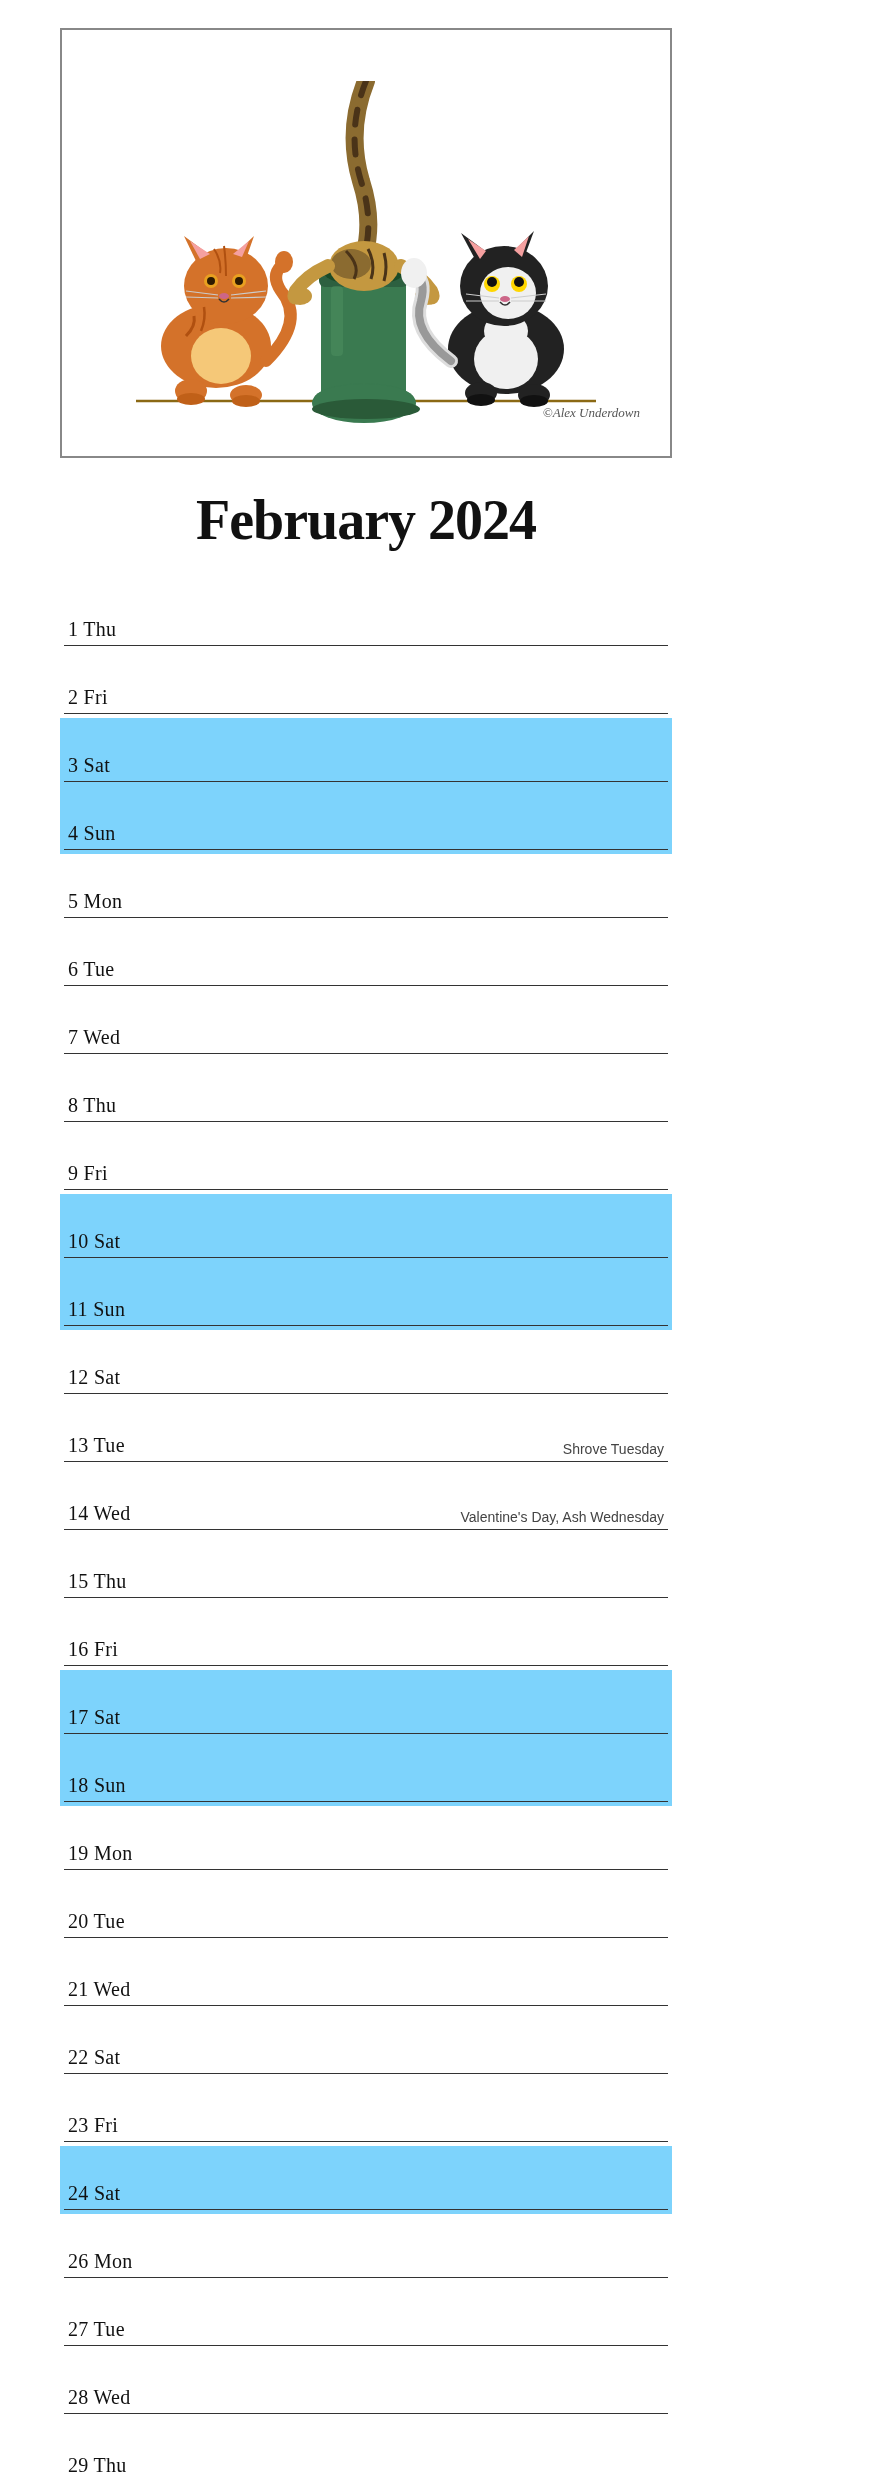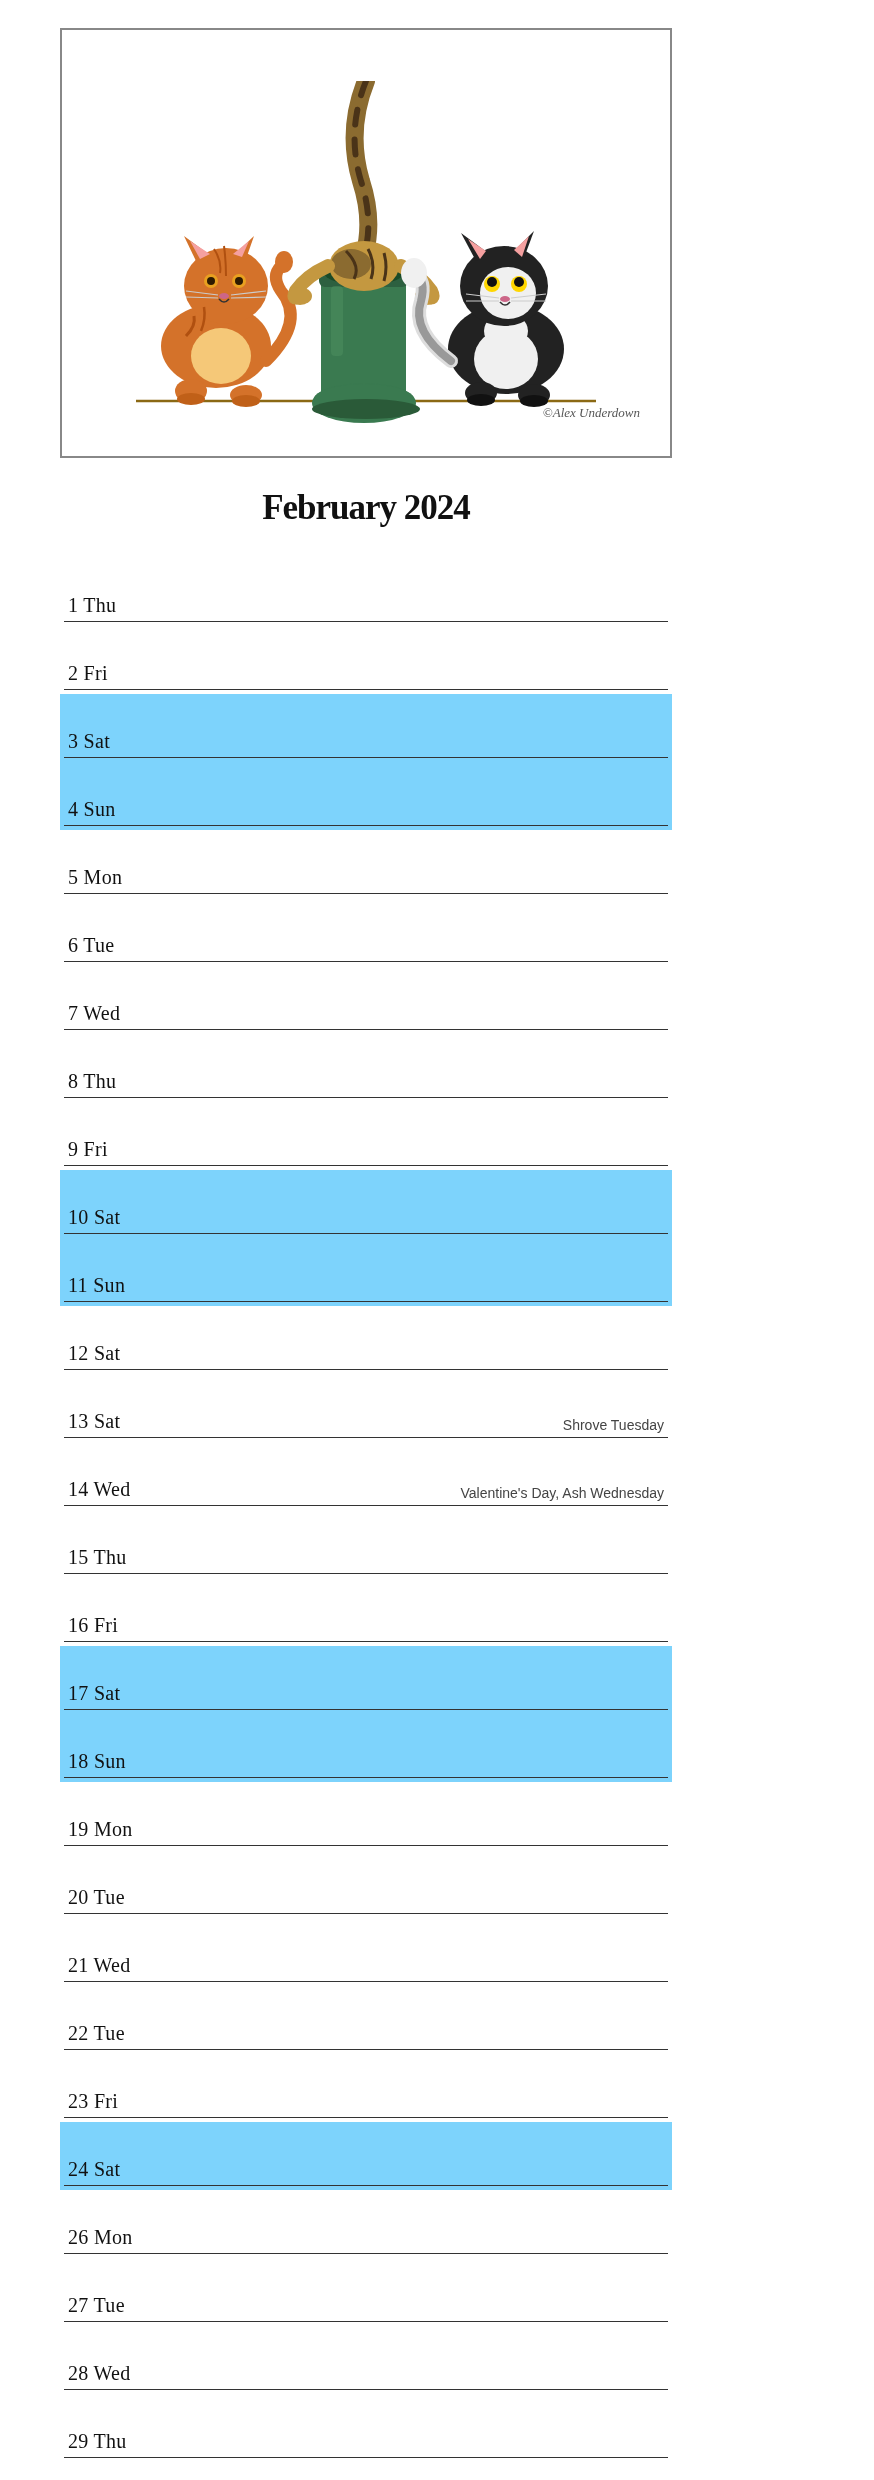--- a/index.html
+++ b/index.html
@@ -54,21 +54,21 @@
       font-size: 17px;
       font-style: italic;
       color: #222;
       padding: 6px 0 8px 0;
       letter-spacing: 0.5px;
     }
 
     
     .month-title {
       text-align: center;
-      font-size: 35px;
+      font-size: 56px;
       font-family: Georgia, serif;
       font-weight: bold;
       color: #111;
       margin: 22px 0 30px 0;
       letter-spacing: -1px;
     }
 
     
     .calendar-grid {
       display: grid;
@@ -313,21 +313,21 @@
             <span class="day-label">11 Sun</span>
           </div>
         </div>
         <div class="day-row">
           <div class="day-line">
             <span class="day-label">12 Sat</span>
           </div>
         </div>
         <div class="day-row">
           <div class="day-line">
-            <span class="day-label">13 Sat</span>
+            <span class="day-label">13 Tue</span>
             <span class="day-note">Shrove Tuesday</span>
           </div>
         </div>
         <div class="day-row">
           <div class="day-line">
             <span class="day-label">14 Wed</span>
             <span class="day-note">Valentine's Day, Ash Wednesday</span>
           </div>
         </div>
         <div class="day-row">
@@ -363,21 +363,21 @@
             <span class="day-label">20 Tue</span>
           </div>
         </div>
         <div class="day-row">
           <div class="day-line">
             <span class="day-label">21 Wed</span>
           </div>
         </div>
         <div class="day-row">
           <div class="day-line">
-            <span class="day-label">22 Tue</span>
+            <span class="day-label">22 Sat</span>
           </div>
         </div>
         <div class="day-row">
           <div class="day-line">
             <span class="day-label">23 Fri</span>
           </div>
         </div>
         <div class="day-row shaded">
           <div class="day-line">
             <span class="day-label">24 Sat</span>

